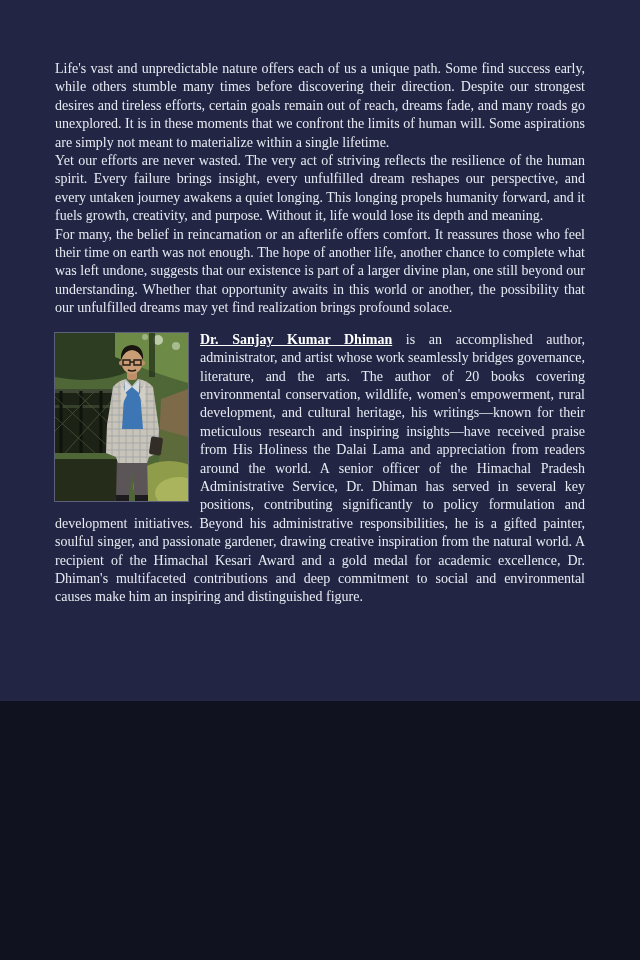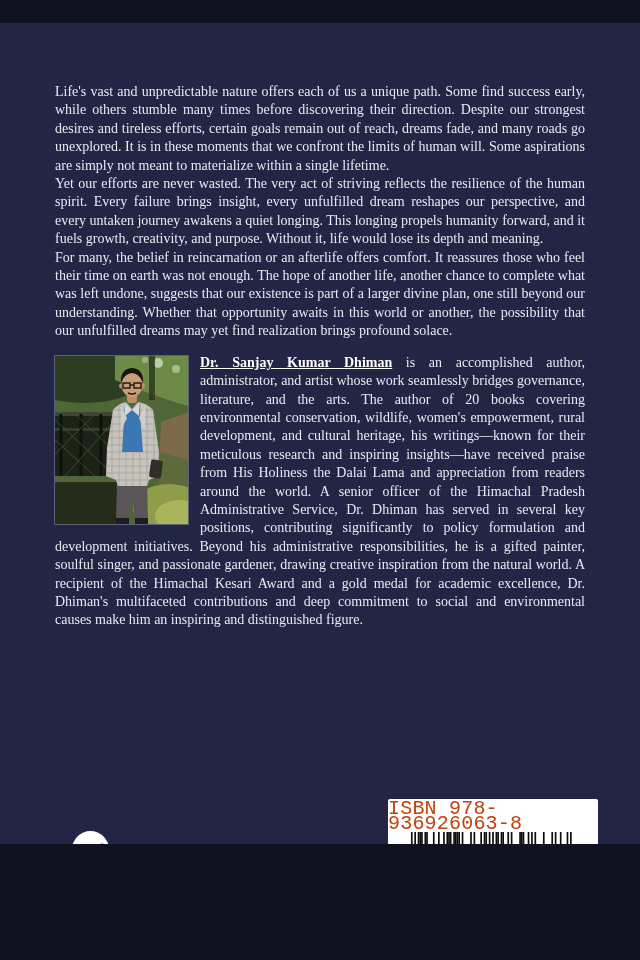--- a/index.html
+++ b/index.html
@@ -1,21 +1,20 @@
 <!DOCTYPE html>
 <html><head>
 <meta charset="utf-8">
 <style>
   html,body{margin:0;padding:0;background:#10121f;}
   .page{
-    position:relative;width:640px;height:821px;
+    position:relative;width:640px;height:701px;
     background:#222644;overflow:hidden;
     font-family:"Liberation Serif",serif;
     color:#e8eaf2;
-    margin-top:23px;
   }
   .content{
     position:absolute;left:55px;top:60px;width:530px;
     font-size:14px;line-height:18.4px;
   }
   .para{margin:0;text-align:justify;text-justify:inter-word;}
   .bio{margin-top:13px;}
   .bio::after{content:"";display:block;clear:both;}
   .photo{
     float:left;width:133px;height:168px;margin:2px 12px 4px 0;

